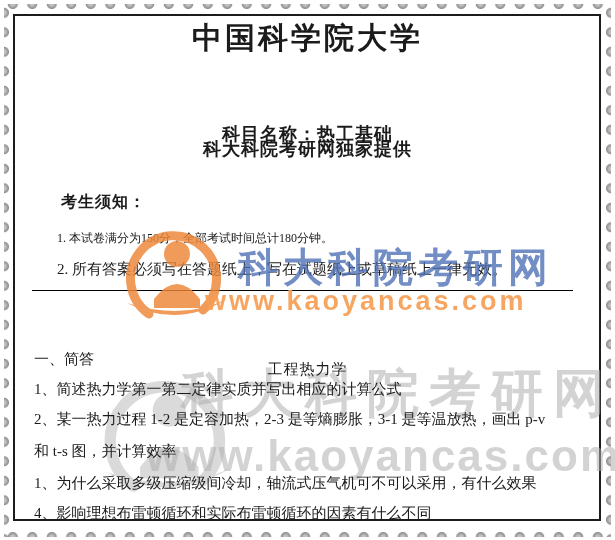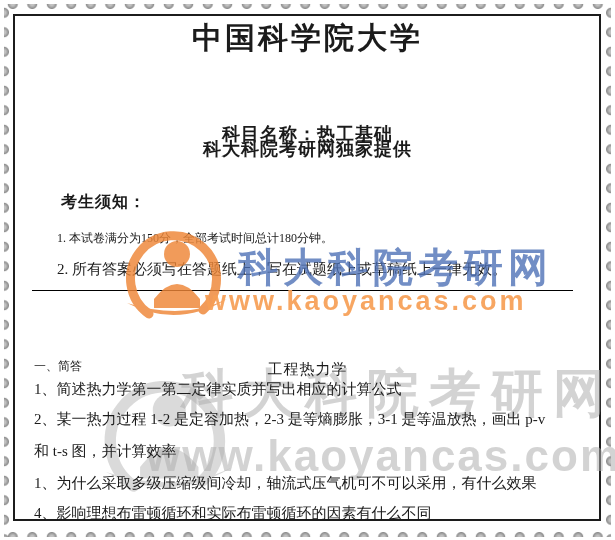--- a/index.html
+++ b/index.html
@@ -33,21 +33,21 @@
   .doc-title{top:18px;font-size:30px;font-weight:bold;letter-spacing:3px;}
   .exam-title{top:75px;font-size:18px;font-weight:bold;letter-spacing:1px;}
   .subject-line{top:106px;font-size:18px;font-weight:bold;letter-spacing:1px;margin-top:16px;}
   .provider-line{top:137px;font-size:18px;font-weight:bold;letter-spacing:1px;}
   .notice-h{left:61px;top:192px;font-size:16px;font-weight:bold;letter-spacing:1px;}
   .notice-1{left:57px;top:230px;font-size:12px;}
   .notice-2{left:57px;top:260px;font-size:15px;}
   .divider{position:absolute;left:32px;top:290px;width:541px;height:0;
     border-top:1.5px solid #000;}
   .sec-title{top:318px;font-size:15px;letter-spacing:1px;margin-top:42px;}
-  .part-h{left:34px;top:350px;font-size:12px;margin-top:8px;}
+  .part-h{left:34px;top:350px;font-size:15px;}
   .q0{left:34px;top:380px;font-size:15px;}
   .q1{left:34px;top:410px;font-size:15px;}
   .q2{left:34px;top:442px;font-size:15px;}
   .q3{left:34px;top:474px;font-size:15px;}
   .q4{left:34px;top:504px;font-size:15px;text-decoration:underline;}
 
   
   .wm{position:absolute;pointer-events:none;white-space:nowrap;
     font-family:"Liberation Sans","DejaVu Sans",sans-serif;font-weight:bold;}
   .wm-lower{z-index:1;}

